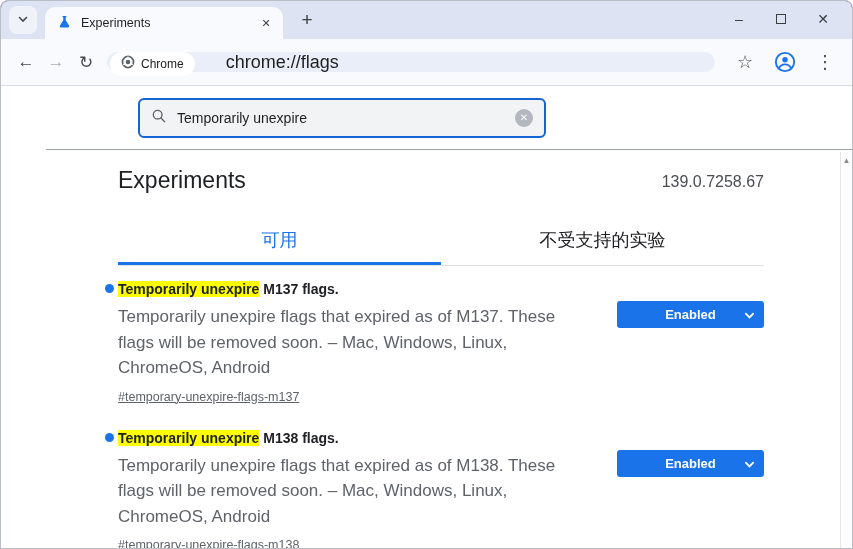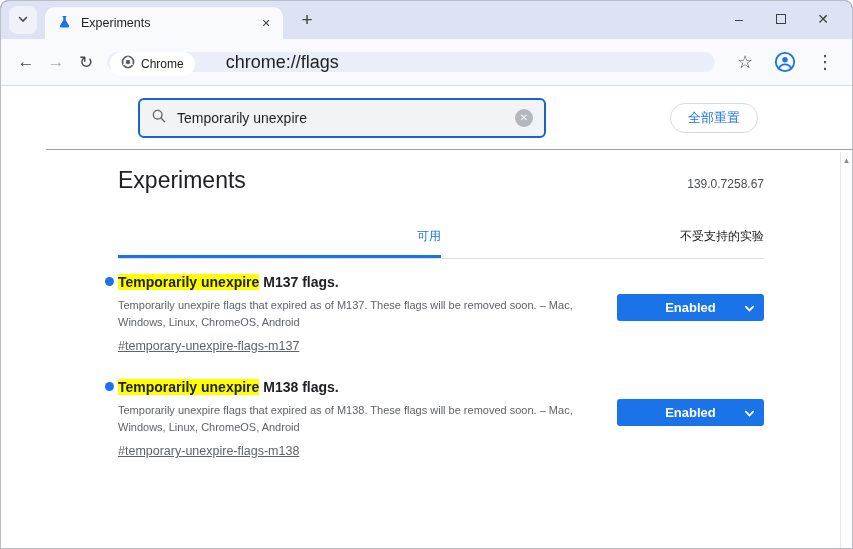--- a/index.html
+++ b/index.html
@@ -54,33 +54,33 @@
                border-radius:16px; background:#fff; color:#1a73e8; font-size:13px;
                display:flex; align-items:center; cursor:pointer; font-family:inherit; }
 
   .scroll-area { position:relative; height:398px; padding:0 88px 0 72px; }
   .scrollbar { position:absolute; top:2px; right:0; bottom:0; width:12px;
                background:#fdfdfd; border-left:1px solid #e6e6e6; }
   .sb-arrow { font-size:8px; color:#888d93; text-align:center; padding-top:4px; cursor:pointer; }
 
   .title-row { display:flex; justify-content:space-between; align-items:flex-end; padding-top:17px; }
   .page-title { font-size:23px; font-weight:400; color:#202124; }
-  .version { font-size:12px; color:#494c50; padding-bottom:3px;margin-left:32px; }
+  .version { font-size:16px; color:#494c50; padding-bottom:3px;margin-left:32px; }
 
   .flag-tabs { display:flex; margin-top:25px; border-bottom:1px solid #dfe1e5; }
-  .flag-tab { width:50%; text-align:right; font-size:12px; padding:9px 0 13px; color:#202124; cursor:pointer; }
+  .flag-tab { width:50%; text-align:center; font-size:18px; padding:9px 0 13px; color:#202124; cursor:pointer; }
   .flag-tab.active { color:#1a73e8; box-shadow:inset 0 -3px 0 #1a73e8; }
 
   .flags-list { margin-top:14px; }
   .flag-entry { display:flex; margin-bottom:24px;justify-content:flex-end; }
   .flag-text { flex:1; padding-right:22px; }
   .flag-title { font-size:14px; font-weight:700; color:#202124; position:relative; line-height:18px; }
   .bullet { position:absolute; left:-13px; top:4px; width:9px; height:9px; border-radius:50%; background:#1a73e8; }
   .hl { background:#ffff00; }
-  .flag-desc { margin-top:6px; font-size:11px; line-height:1.5; color:#5f6368; max-width:532px; }
+  .flag-desc { margin-top:6px; font-size:17px; line-height:1.5; color:#5f6368; max-width:532px; }
   .flag-link { display:inline-block; margin-top:9px; font-size:12.5px; color:#5f6368;
                text-decoration:underline; cursor:pointer; }
   .flag-control { width:147px; flex:none; }
   .select { margin-top:21px; width:147px; height:27px; background:#1a73e8; border-radius:3px;
             color:#fff; font-size:13px; font-weight:700; display:flex; align-items:center;
             justify-content:center; position:relative; cursor:pointer; }
   .select-chevron { position:absolute; right:9px; top:8px; }
 </style>
 </head>
 <body>
@@ -151,21 +151,20 @@
       <div class="search-box">
         <span>
           <svg width="16" height="16" viewBox="0 0 24 24">
               <circle cx="10" cy="10" r="6.5" fill="none" stroke="#5f6368" stroke-width="2"></circle>
               <path d="M15 15l5.5 5.5" stroke="#5f6368" stroke-width="2" stroke-linecap="round"></path>
             </svg>
         </span>
         <input class="search-input" value="Temporarily unexpire" style="">
         <span class="clear-btn">✕</span>
       </div>
-      <button class="reset-btn">全部重置</button>
     </div>
 
     <div class="scroll-area">
 
       <div class="title-row">
         <span class="page-title">Experiments</span>
         <span class="version">139.0.7258.67</span>
       </div>
 
       <div class="flag-tabs">

